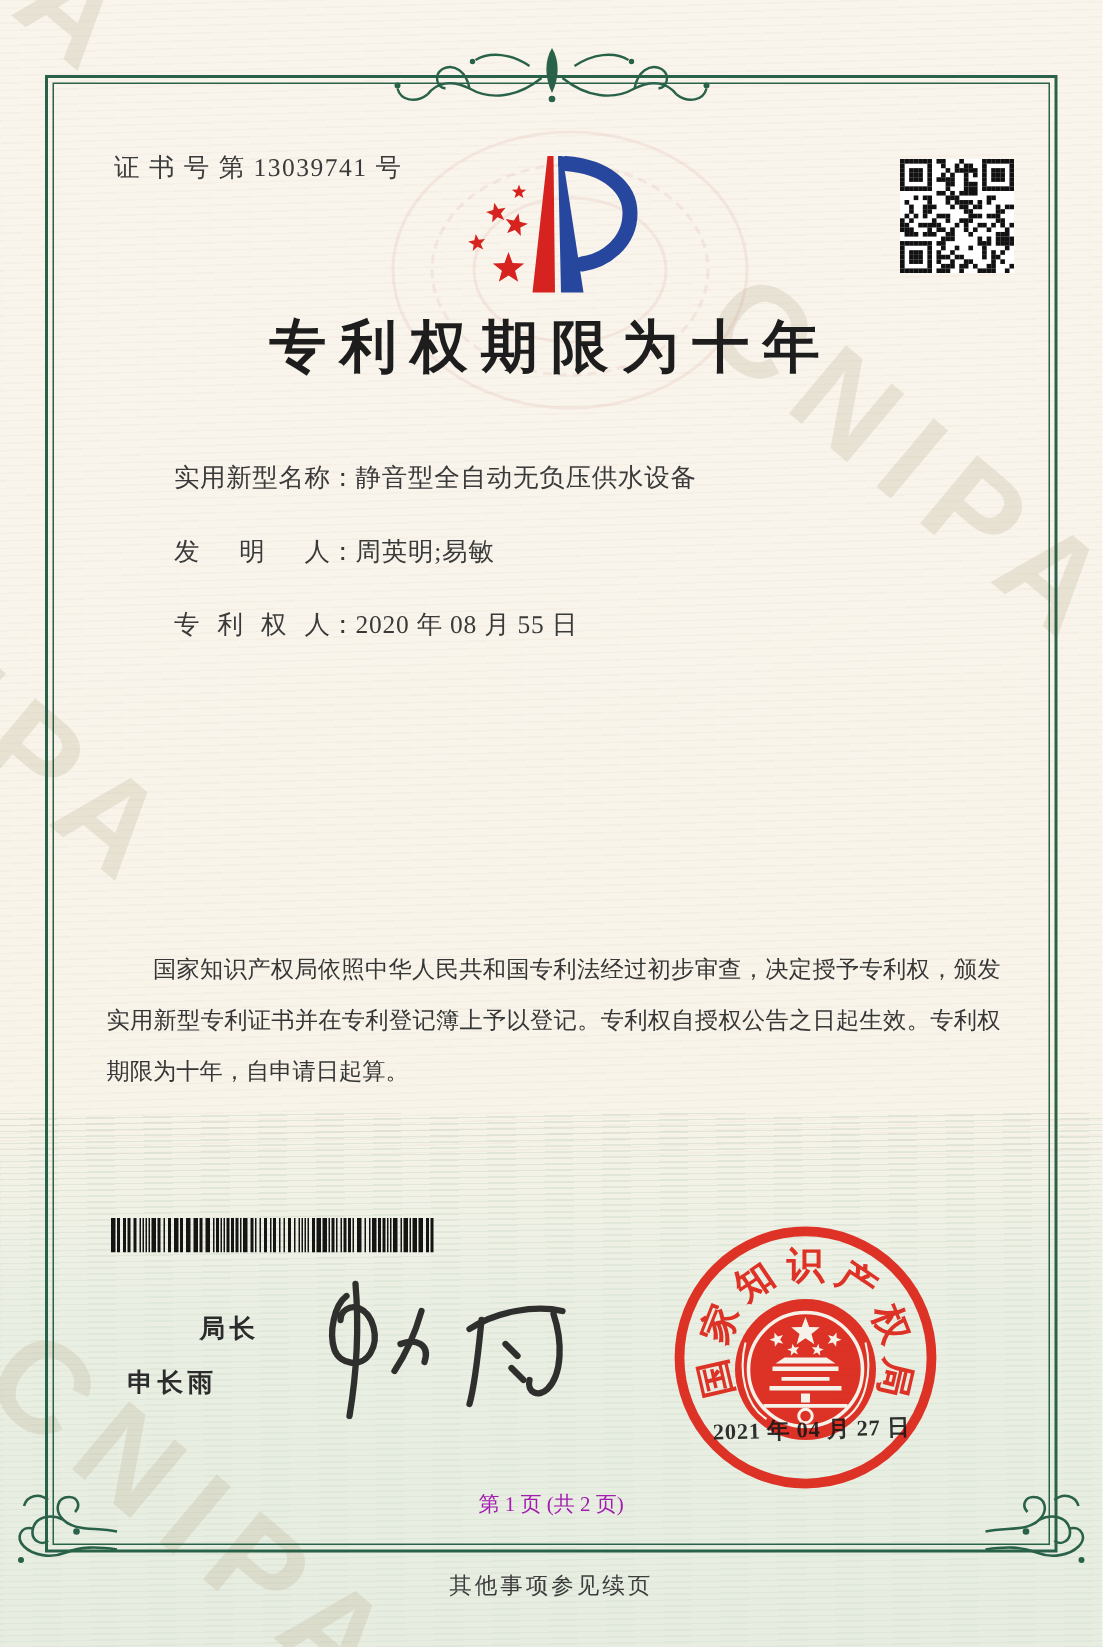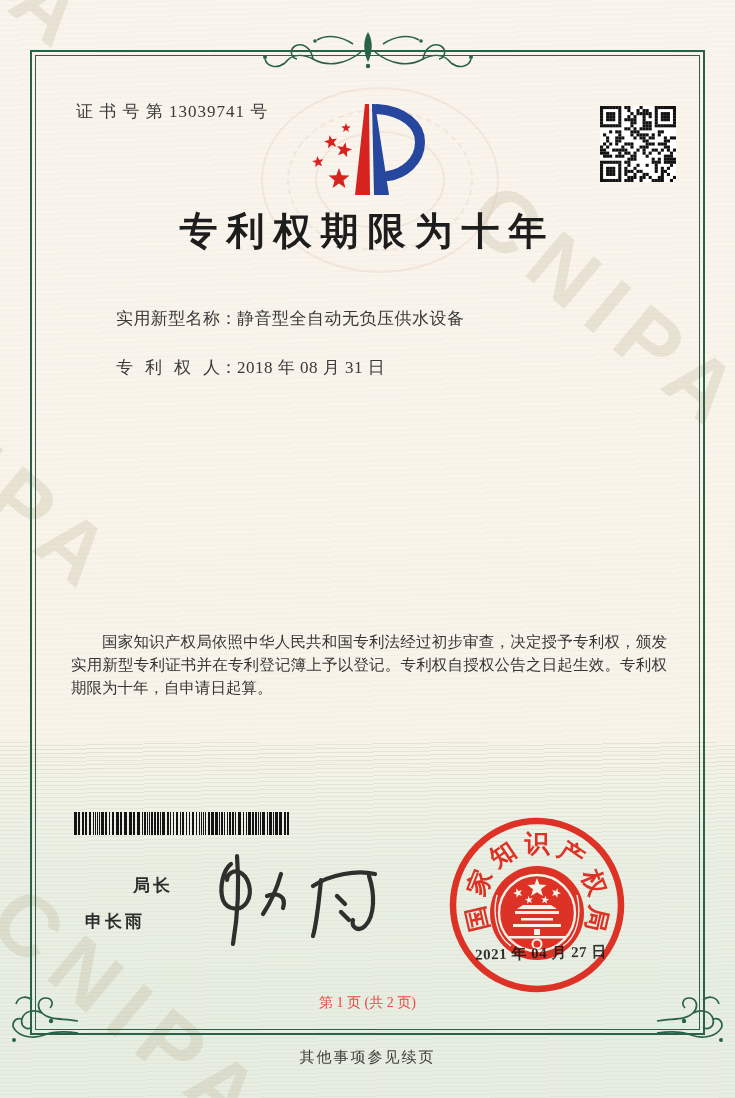--- a/index.html
+++ b/index.html
@@ -24,32 +24,32 @@
   .title{left:0;top:206px;width:735px;text-align:center;font-size:38px;font-weight:bold;
     color:#1d1d1d;letter-spacing:9px;}
   
   .fields{left:72px;top:308px;width:600px;font-size:17px;color:#3a3a3a;}
   .field-row{height:22px;line-height:22px;margin-bottom:27px;position:relative;white-space:nowrap;margin-left:44px;}
   .field-label{display:inline-block;width:104px;text-align:justify;text-align-last:justify;
     vertical-align:top;}
   .field-value{letter-spacing:0.5px;}
   .grant-right{position:absolute;left:273px;top:0;white-space:nowrap;}
   
-  .body-text{left:71px;top:630px;width:596px;font-size:15.5px;line-height:23px;color:#363636;}
+  .body-text{left:71px;top:630px;width:596px;font-size:15.5px;line-height:34px;color:#363636;}
   .body-text p{margin:0;text-indent:2em;text-align:justify;}
   
   .signer-title{left:85px;top:874px;font-family:"Liberation Sans",sans-serif;font-size:17px;
     font-weight:600;color:#2c2c2c;letter-spacing:3px;margin-left:48px;}
   .signer-name{left:85px;top:910px;font-family:"Liberation Sans",sans-serif;font-size:17px;
     font-weight:700;color:#2c2c2c;letter-spacing:3px;}
   
   .seal-date{left:452px;top:944px;width:178px;text-align:center;font-size:15px;color:#161616;
     letter-spacing:0.5px;transform:rotate(-1.5deg);font-weight:bold;opacity:.88;white-space:nowrap;}
   
-  .page-footer{left:0;top:994px;width:735px;text-align:center;font-size:14px;color:#ef4444;}
+  .page-footer{left:0;top:994px;width:735px;text-align:center;font-size:14px;color:#a21caf;}
   .cont-note{left:0;top:1048px;width:735px;text-align:center;font-size:15px;color:#3d3d3d;
     letter-spacing:2px;}
 </style>
 </head>
 <body>
 
 <div class="abs waves-top"></div>
 <div class="abs waves-bottom"></div>
 
 <div class="abs watermark" style="left:-210px;top:-120px;">CNIPA</div>
@@ -423,21 +423,24 @@
     </g>
 </svg>
 
 <div class="abs title">专利权期限为十年</div>
 
 <div class="abs fields">
   <div class="field-row">
     <span class="field-label">实用新型名称</span><span>：</span><span class="field-value">静音型全自动无负压供水设备</span>
   </div>
   <div class="field-row">
-    <span class="field-label">专利权人</span><span>：</span><span class="field-value">2018 年 08 月 31 日</span>
+    <span class="field-label">发明人</span><span>：</span><span class="field-value">周英明;易敏</span>
+  </div>
+  <div class="field-row">
+    <span class="field-label">专利权人</span><span>：</span><span class="field-value">2020 年 08 月 55 日</span>
   </div>
 </div>
 
 <div class="abs body-text">
   <p>国家知识产权局依照中华人民共和国专利法经过初步审查，决定授予专利权，颁发实用新型专利证书并在专利登记簿上予以登记。专利权自授权公告之日起生效。专利权期限为十年，自申请日起算。</p>
 </div>
 
 <svg class="abs" style="left:74px;top:812px;" width="216" height="23" id="barcode">
     <rect x="0" y="0" width="3" height="23" fill="#141414"></rect>
     <rect x="4" y="0" width="2" height="23" fill="#141414"></rect>

